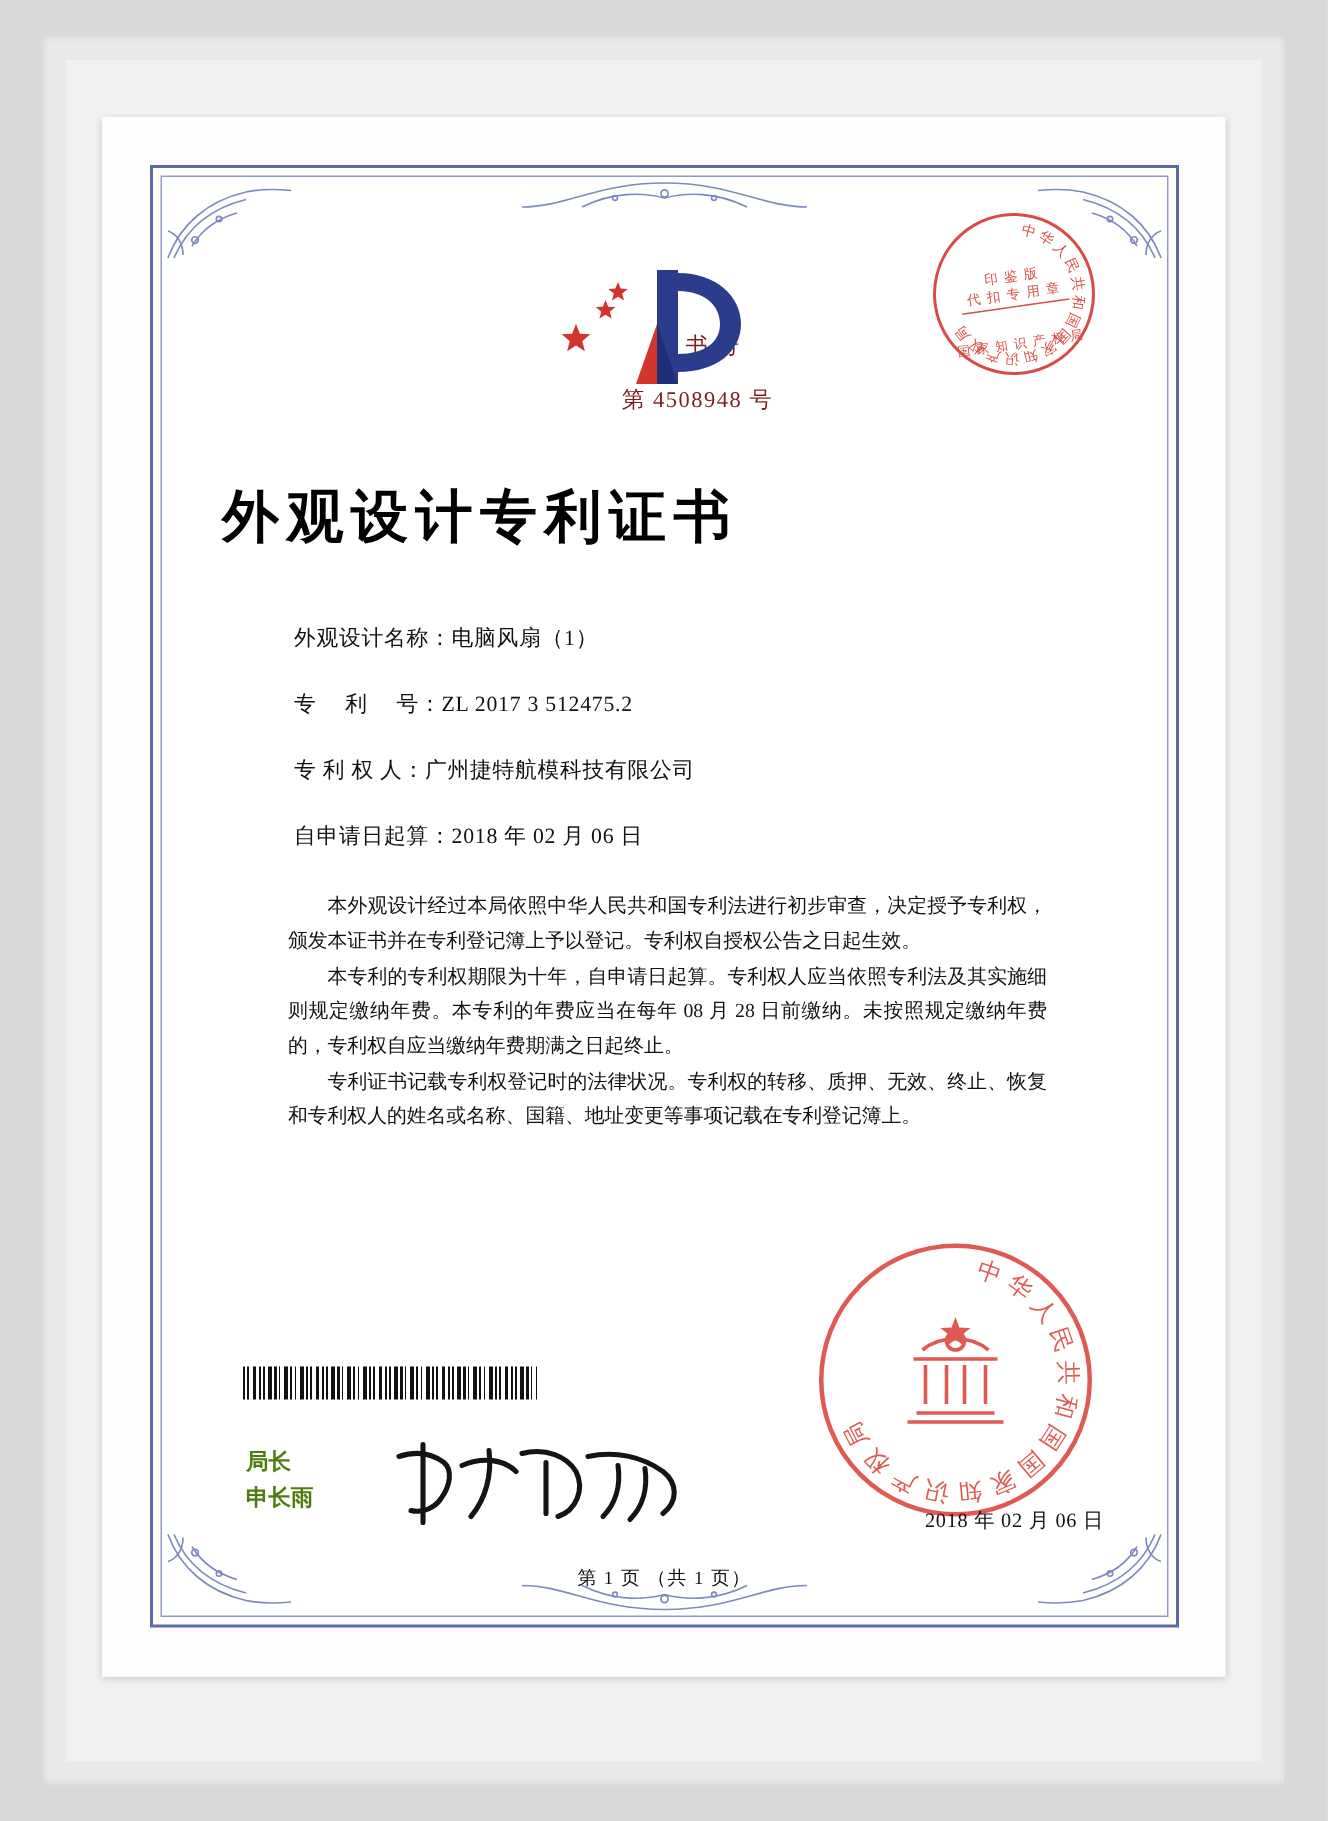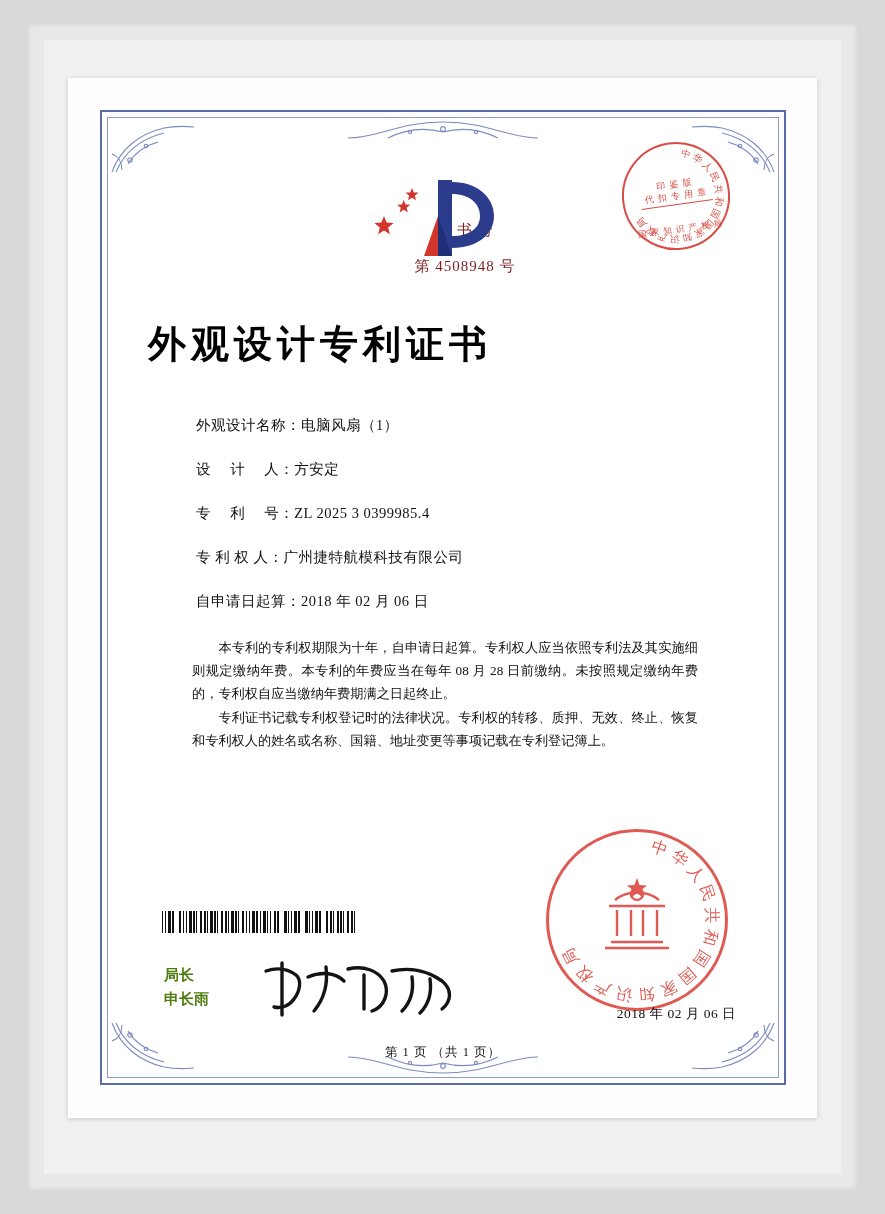--- a/index.html
+++ b/index.html
@@ -368,34 +368,32 @@
         <div class="bottom-t">国 家 知 识 产 权 局</div>
       </div>
 
       <div class="title">外观设计专利证书</div>
 
       <div class="fields">
         <div class="field">
           <span class="lbl">外观设计名称：</span><span class="val">电脑风扇（1）</span>
         </div>
         <div class="field">
-          <span class="lbl">设　 计　 人：</span><span class="val">方安定</span>
-        </div>
-        <div class="field">
-          <span class="lbl">专　 利　 号：</span><span class="val">ZL 2025 3 0399985.4</span>
+          <span class="lbl">专　 利　 号：</span><span class="val">ZL 2017 3 512475.2</span>
         </div>
         <div class="field">
           <span class="lbl">专 利 权 人：</span><span class="val">广州捷特航模科技有限公司</span>
         </div>
         <div class="field">
           <span class="lbl">自申请日起算：</span><span class="val">2018 年 02 月 06 日</span>
         </div>
       </div>
 
       <div class="para-block">
+        <p class="para">本外观设计经过本局依照中华人民共和国专利法进行初步审查，决定授予专利权，颁发本证书并在专利登记簿上予以登记。专利权自授权公告之日起生效。</p>
         <p class="para">本专利的专利权期限为十年，自申请日起算。专利权人应当依照专利法及其实施细则规定缴纳年费。本专利的年费应当在每年 08 月 28 日前缴纳。未按照规定缴纳年费的，专利权自应当缴纳年费期满之日起终止。</p>
         <p class="para">专利证书记载专利权登记时的法律状况。专利权的转移、质押、无效、终止、恢复和专利权人的姓名或名称、国籍、地址变更等事项记载在专利登记簿上。</p>
       </div>
 
       <div class="barcode"></div>
 
       <div class="sign-block">
         <div>局长</div>
         <div>申长雨</div>
       </div>

